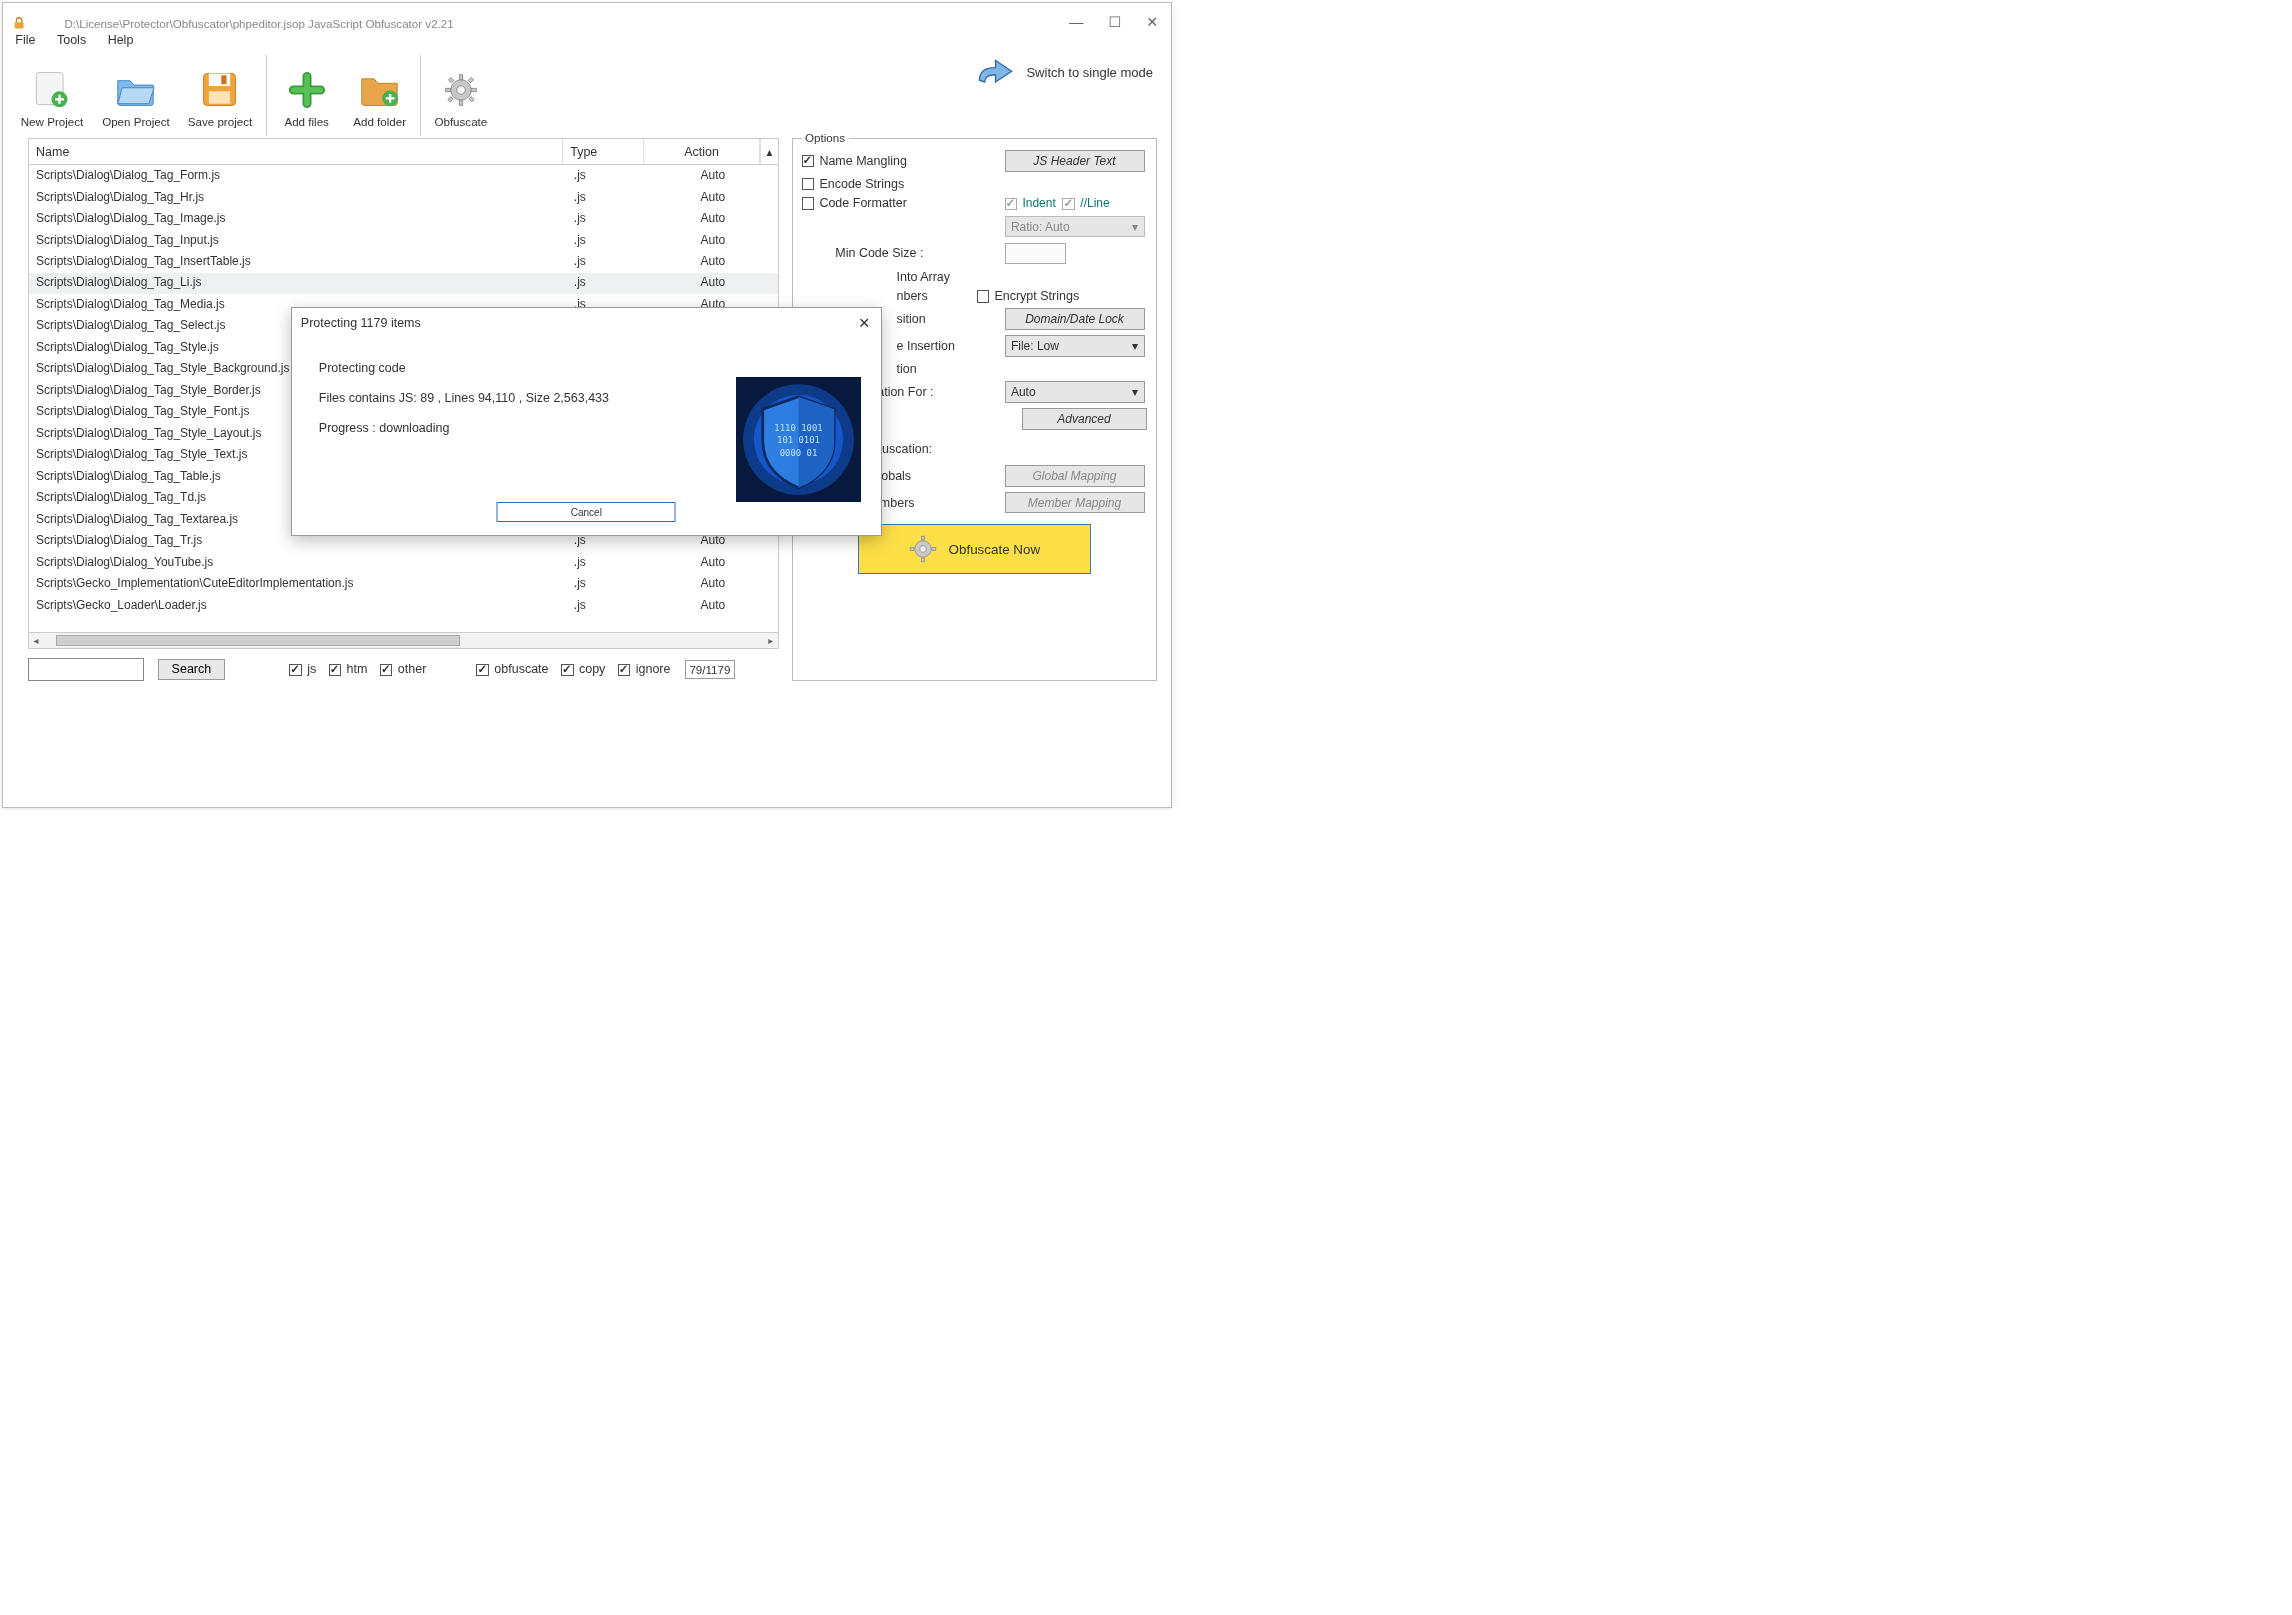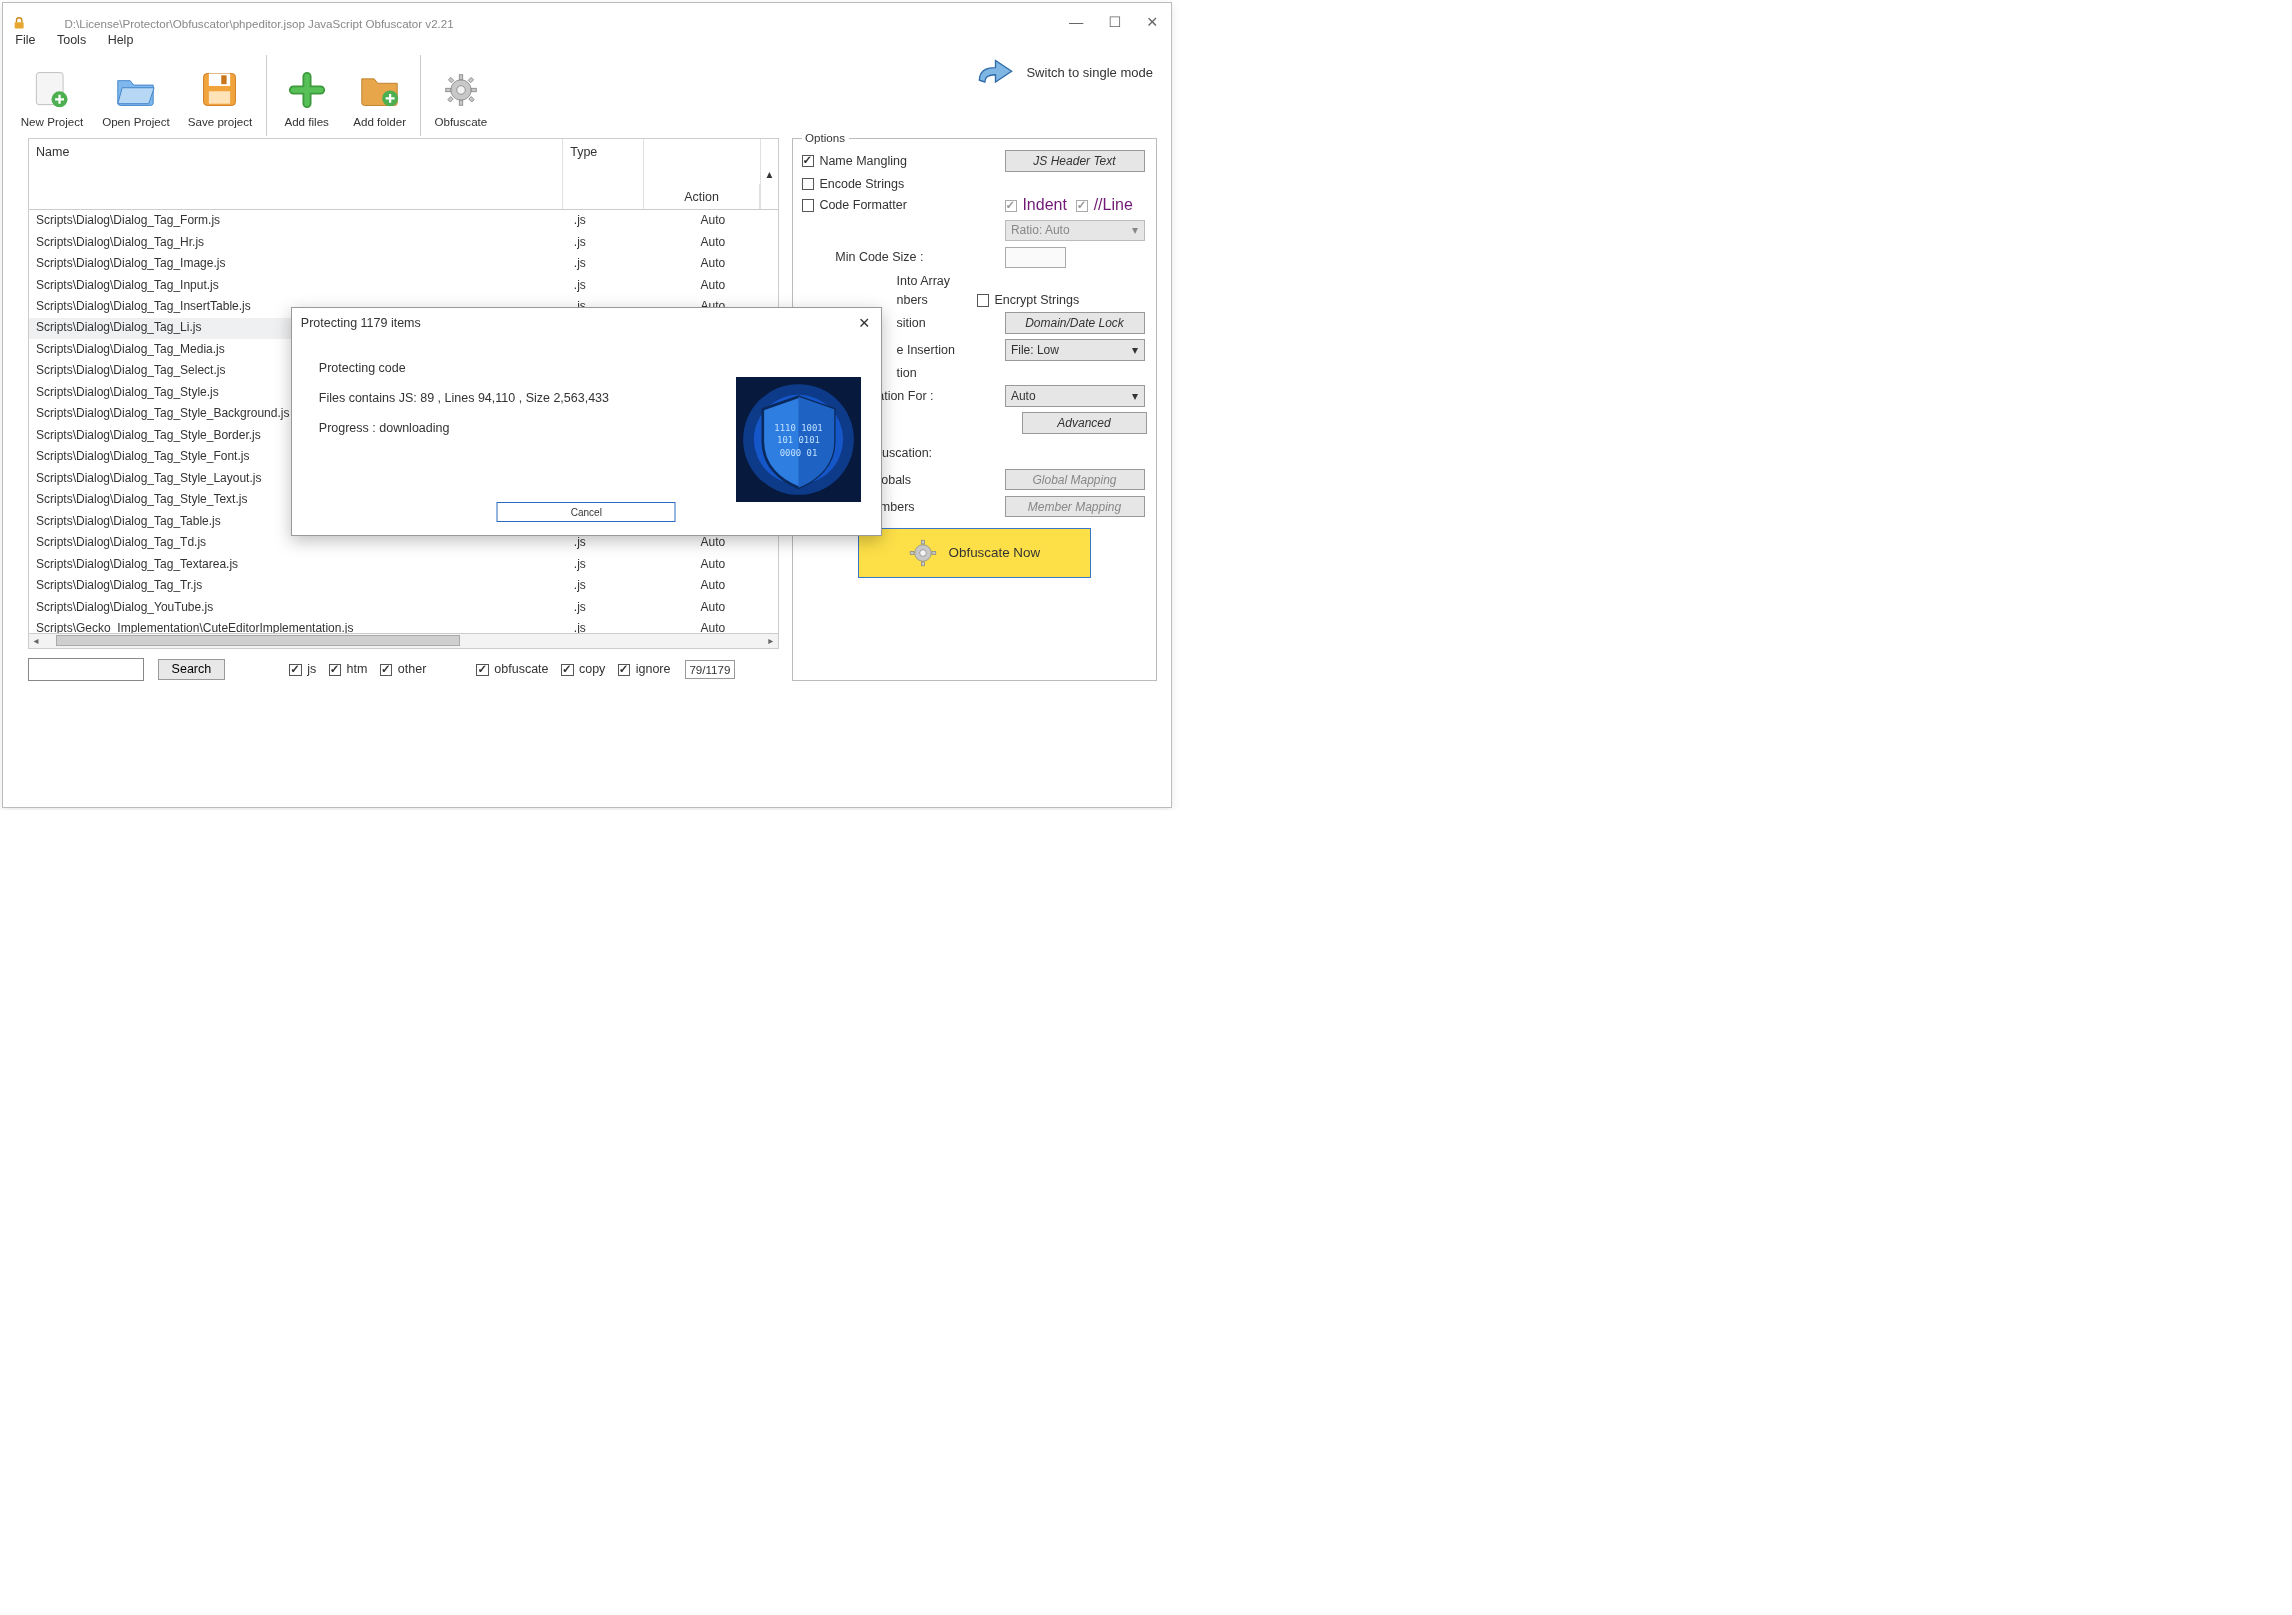--- a/index.html
+++ b/index.html
@@ -31,21 +31,21 @@
 .chk.disabled { border-color: #aaa; color: #aaa; }
 .chk.disabled.checked::after { color: #999; }
 
 .body-row { display: flex; padding: 3.6px 14.3px 0 25px; gap: 12.5px; height: 546px; }
 
 .file-pane { flex: 1 1 auto; display: flex; flex-direction: column; border: 0; }
 .file-header { display: flex; border: 0.9px solid #ccc; background: #fff; }
 .file-header .col { padding: 5.4px 7.2px; border-right: 0.9px solid #e0e0e0; font-size: 12.5px; }
 .file-header .col.name { flex: 1 1 auto; }
 .file-header .col.type { width: 81px; }
-.file-header .col.action { width: 116px; text-align: center; margin-top: 45px; }
+.file-header .col.action { width: 116px; text-align: center; }
 .file-header .scroll-gap { width: 18px; border-left: 0.9px solid #e0e0e0; display:flex; align-items:center; justify-content:center; }
 .file-list { flex: 1 1 auto; border: 0.9px solid #ccc; border-top: none; overflow: hidden; position: relative; background:#fff; }
 .file-row { display: flex; padding: 0.9px 7.2px; font-size: 12px; line-height: 19.7px; }
 .file-row.sel { background: #eef0f2; }
 .file-row .c-name { flex: 1 1 auto; white-space: nowrap; overflow: hidden; }
 .file-row .c-type { width: 81px; }
 .file-row .c-action { width: 116px; text-align: center; }
 .hscroll { height: 16px; border: 0.9px solid #ccc; border-top: none; display:flex; align-items:center; background:#f3f3f3; }
 .hscroll .thumb { height: 10.7px; background:#cfcfcf; border:0.9px solid #aaa; margin-left: 12.5px; width: 54%; }
 .hscroll .arrow { width: 14.3px; text-align:center; color:#666; font-size: 9.9px; }
@@ -340,21 +340,21 @@
         <div class="label">
             <span class="chk"></span>
             <span>Encode Strings</span>
           </div>
       </div>
       <div class="opt-row">
         <div class="label">
             <span class="chk"></span>
             <span>Code Formatter</span>
           </div>
-        <div class="ctrl" style="font-size:16px; color:#701a75;">
+        <div class="ctrl" style="font-size:12px; color:#0f766e;">
           <span class="chk disabled checked"></span><span>Indent</span>
           &nbsp;<span class="chk disabled checked"></span><span>//Line</span>
         </div>
       </div>
       <div class="opt-row">
         <div class="label"></div>
         <div class="ctrl">
             <div class="select disabled">
               <span>Ratio: Auto</span>
               <span>▾</span>

